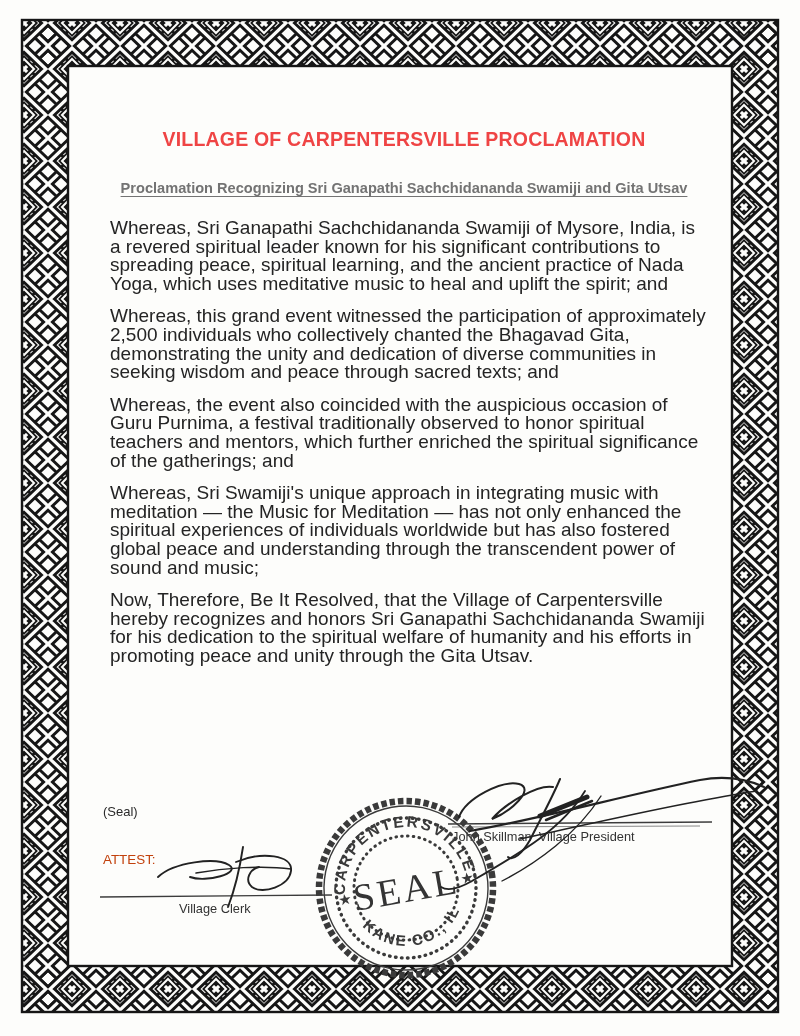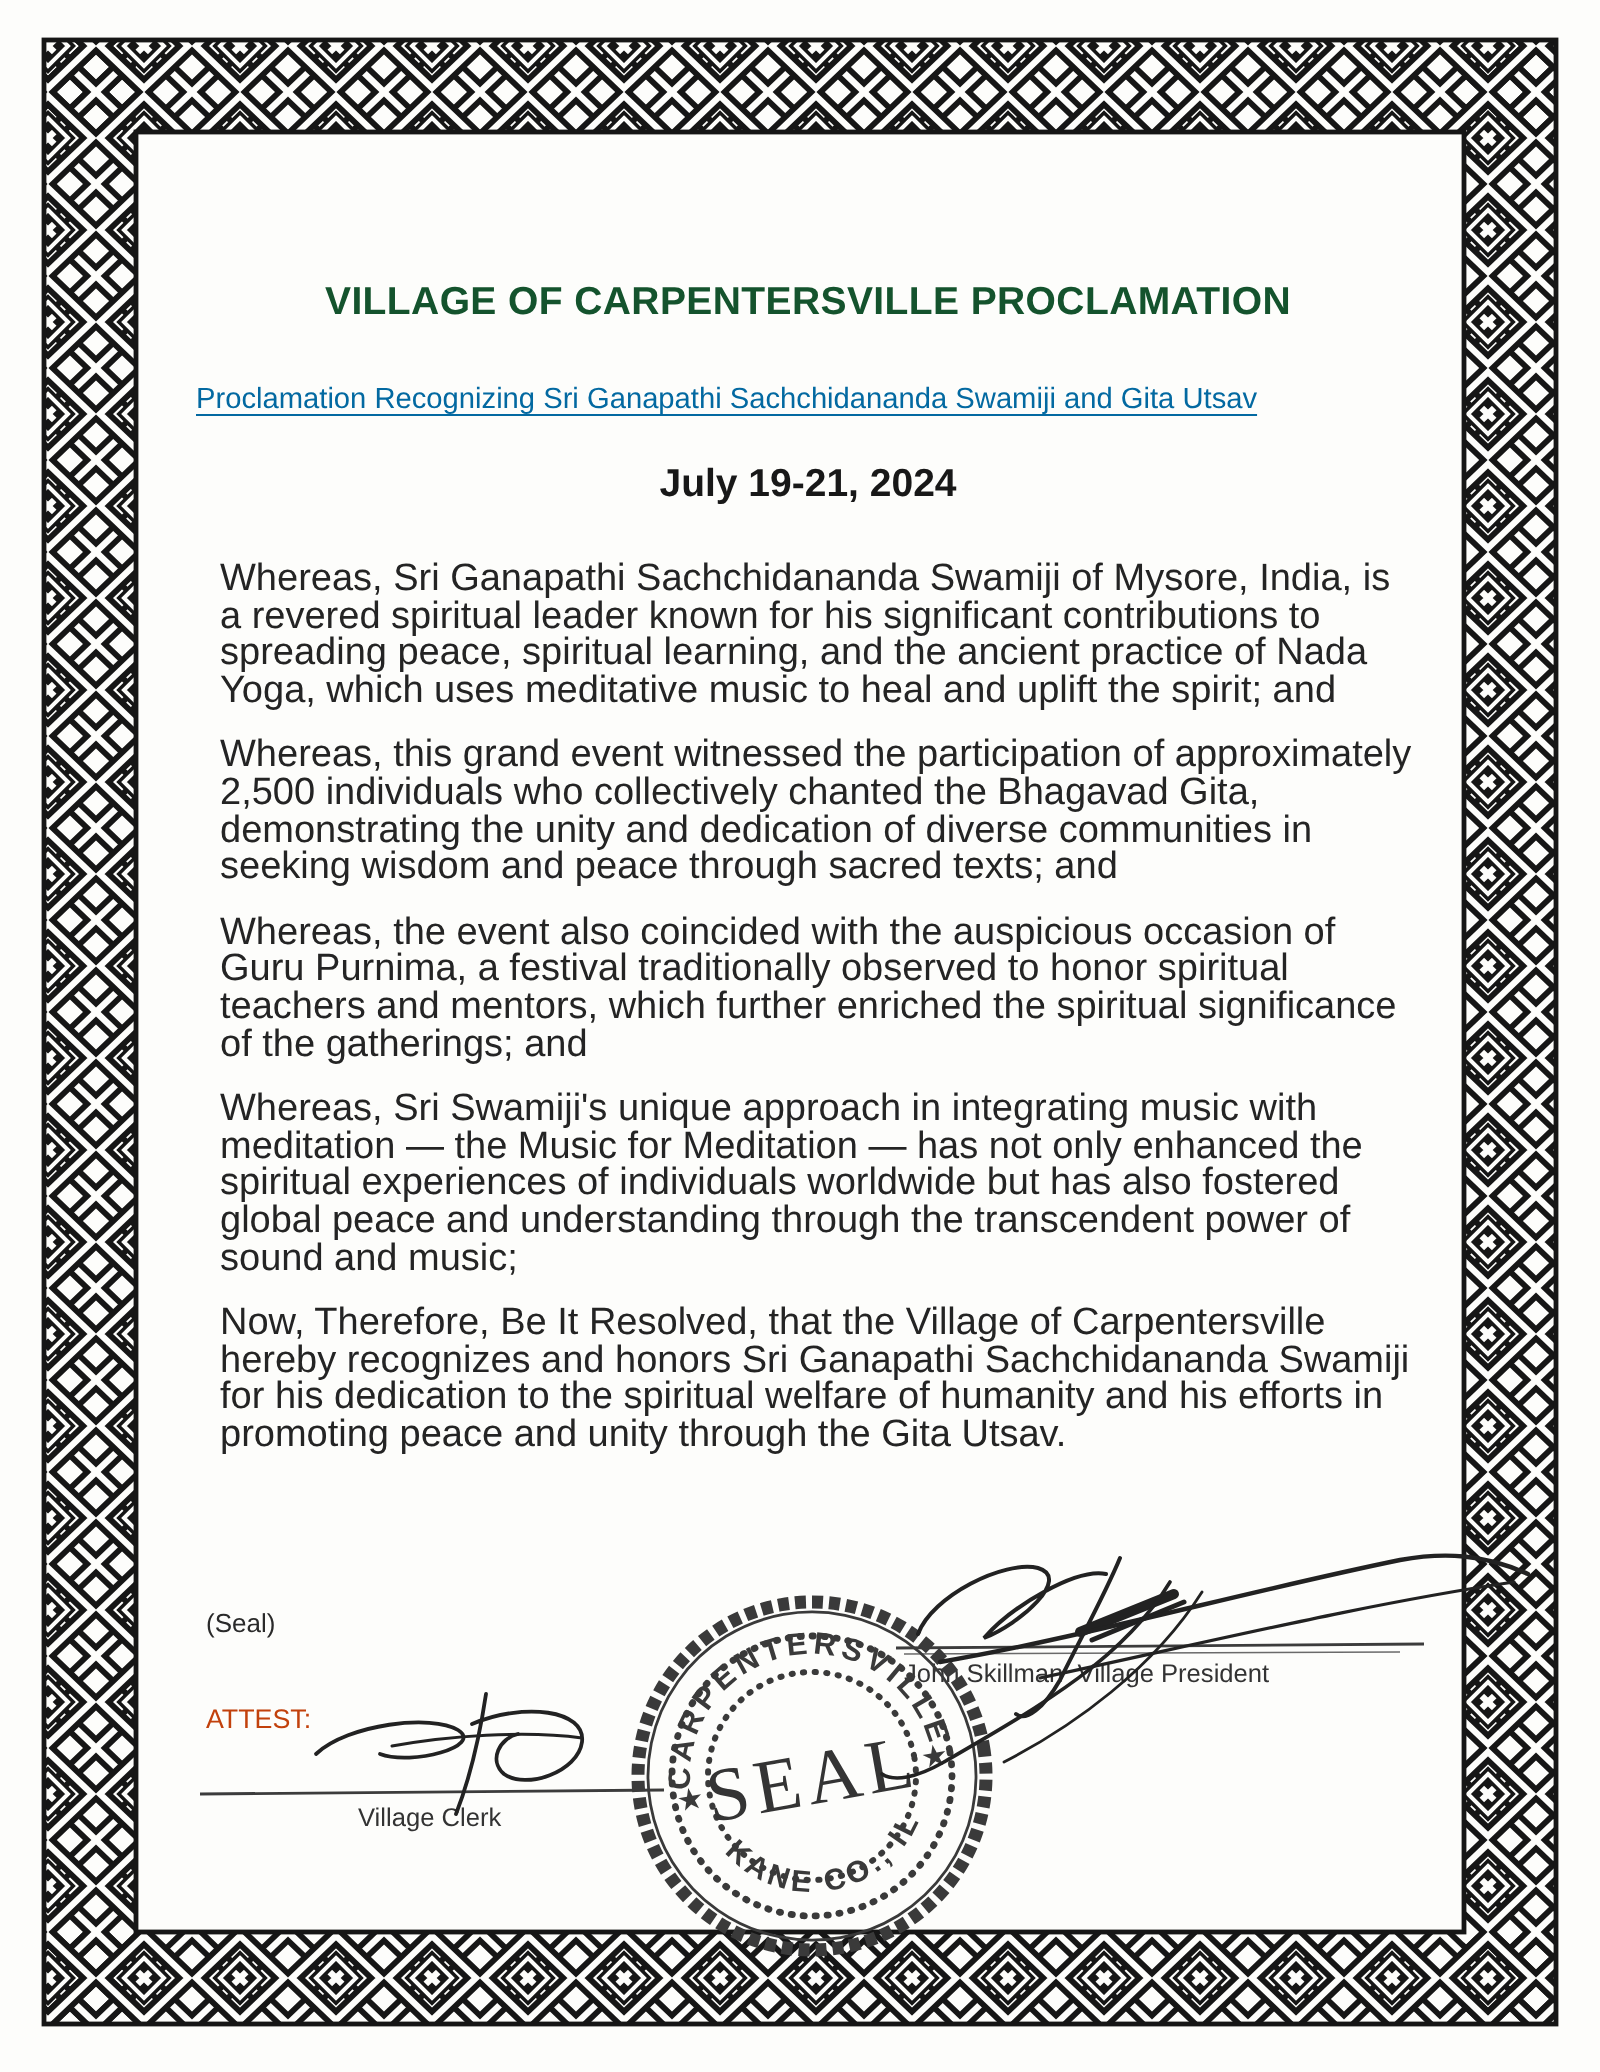--- a/index.html
+++ b/index.html
@@ -15,32 +15,32 @@
   .border-svg, .overlay-svg{
     position:absolute;left:0;top:0;width:800px;height:1036px;
     pointer-events:none;
   }
   .content{
     position:absolute;
     left:98px;top:128px;width:612px;
     text-align:left;
   }
   .doc-title{
-    margin:12px 0 29px 0;
+    margin:0 0 29px 0;
     text-align:center;
     font-size:19.5px;font-weight:bold;letter-spacing:.2px;
-    color:#14532d;
+    color:#ef4444;
   }
   .doc-subtitle{
     margin:0 0 23px 0;
-    text-align:left;
-    font-size:14.6px;font-weight:normal;
+    text-align:center;
+    font-size:14.6px;font-weight:bold;
     text-decoration:underline;
     text-underline-offset:3px;
-    color:#0369a1;
+    color:#737373;
   }
   .doc-date{
     margin:0 0 27px 0;
     text-align:center;
     font-size:19.5px;font-weight:bold;
     color:#181818;
   }
   .doc-par{
     margin:0 0 14px 12px;
     font-size:19px;line-height:18.6px;
@@ -72,21 +72,20 @@
     <rect x="22" y="966" width="756" height="46" fill="url(#knot)"></rect>
     <rect x="22" y="20" width="46" height="992" fill="url(#knot)"></rect>
     <rect x="732" y="20" width="46" height="992" fill="url(#knot)"></rect>
     <rect x="22" y="20" width="756" height="992" fill="none" stroke="#161616" stroke-width="2.4"></rect>
     <rect x="68" y="66" width="664" height="900" fill="none" stroke="#161616" stroke-width="2.4"></rect>
   </svg>
 
   <div class="content">
     <h1 class="doc-title">VILLAGE OF CARPENTERSVILLE PROCLAMATION</h1>
     <h2 class="doc-subtitle">Proclamation Recognizing Sri Ganapathi Sachchidananda Swamiji and Gita Utsav</h2>
-    <h3 class="doc-date">July 19-21, 2024</h3>
     <p class="doc-par">Whereas, Sri Ganapathi Sachchidananda Swamiji of Mysore, India, is a revered spiritual leader known for his significant contributions to spreading peace, spiritual learning, and the ancient practice of Nada Yoga, which uses meditative music to heal and uplift the spirit; and</p>
     <p class="doc-par">Whereas, this grand event witnessed the participation of approximately 2,500 individuals who collectively chanted the Bhagavad Gita, demonstrating the unity and dedication of diverse communities in seeking wisdom and peace through sacred texts; and</p>
     <p class="doc-par">Whereas, the event also coincided with the auspicious occasion of Guru Purnima, a festival traditionally observed to honor spiritual teachers and mentors, which further enriched the spiritual significance of the gatherings; and</p>
     <p class="doc-par">Whereas, Sri Swamiji's unique approach in integrating music with meditation — the Music for Meditation — has not only enhanced the spiritual experiences of individuals worldwide but has also fostered global peace and understanding through the transcendent power of sound and music;</p>
     <p class="doc-par">Now, Therefore, Be It Resolved, that the Village of Carpentersville hereby recognizes and honors Sri Ganapathi Sachchidananda Swamiji for his dedication to the spiritual welfare of humanity and his efforts in promoting peace and unity through the Gita Utsav.</p>
   </div>
 
   <span class="abs seal-note">(Seal)</span>
   <span class="abs attest">ATTEST:</span>
   <span class="abs president-caption">John Skillman  Village President</span>

